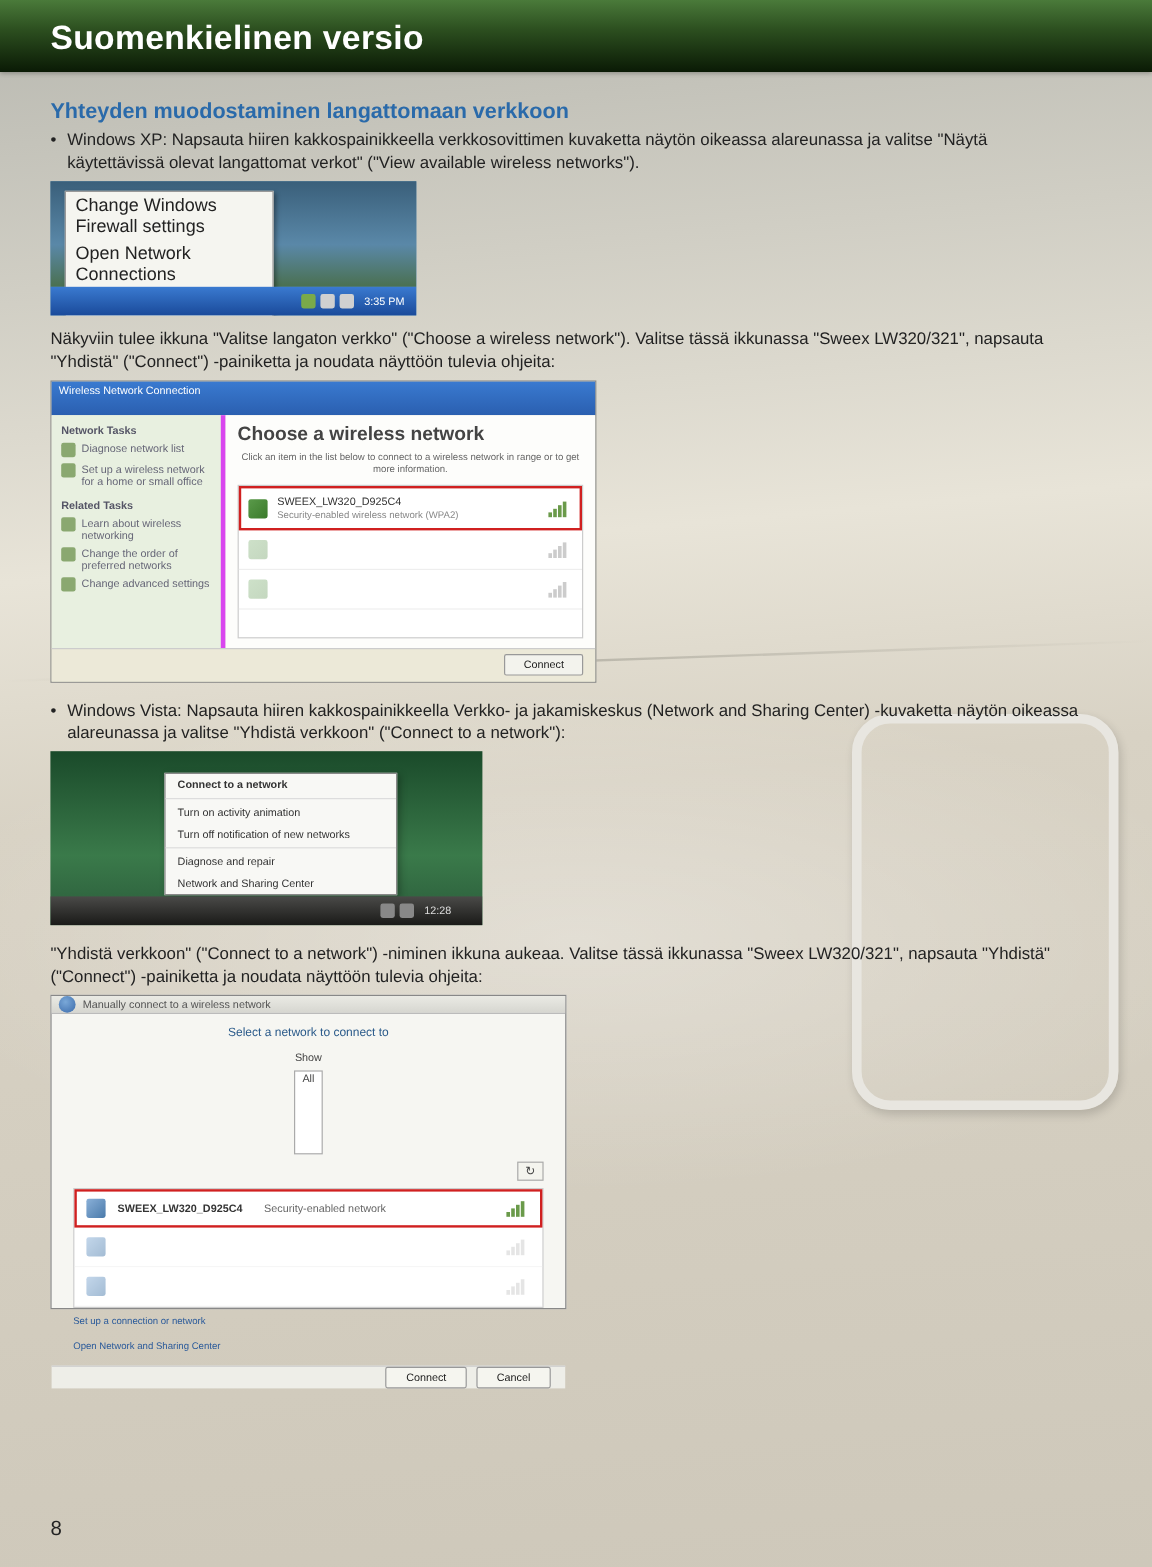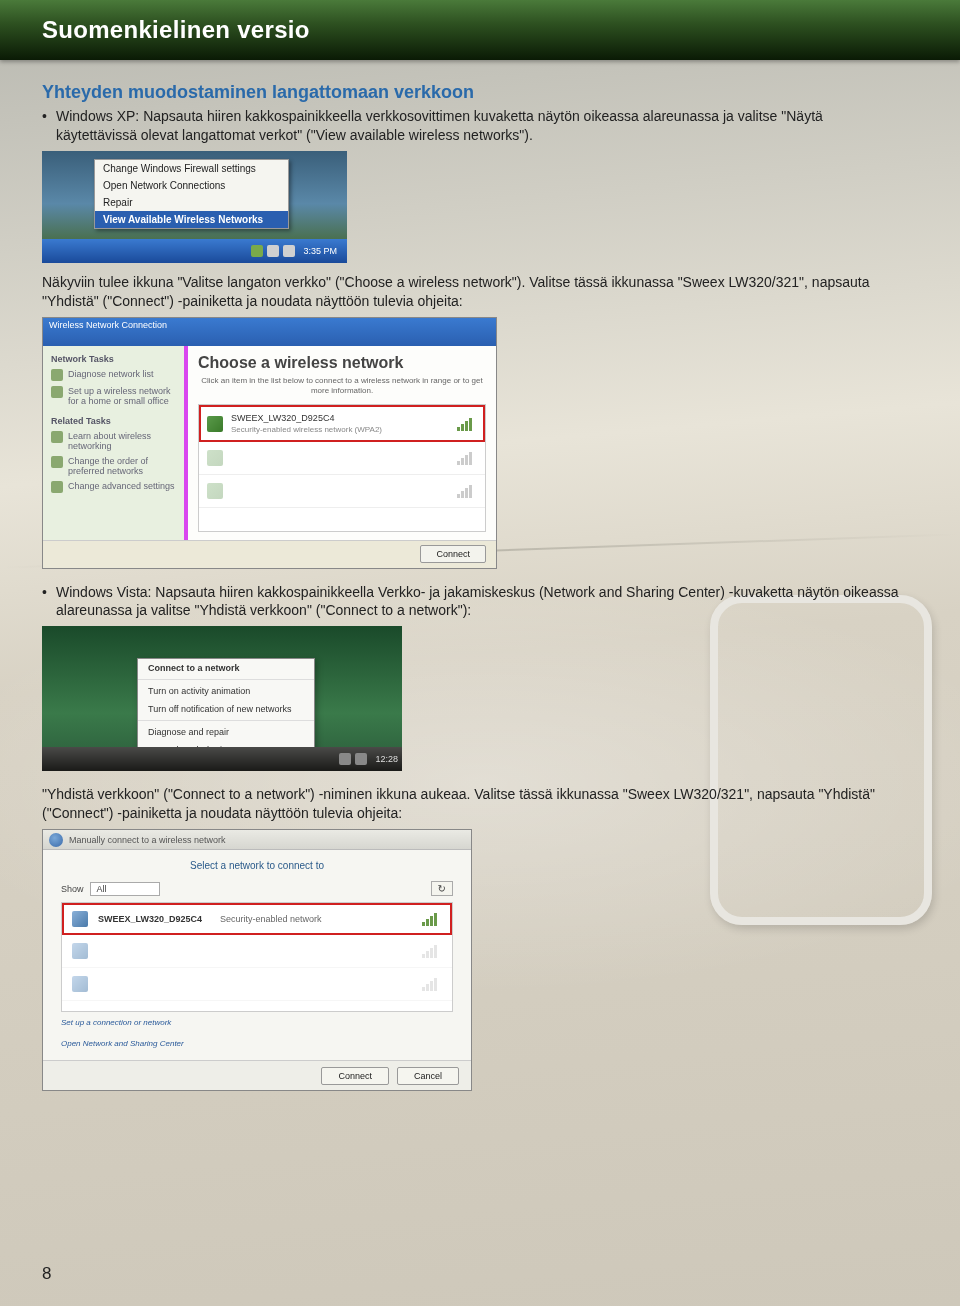--- a/index.html
+++ b/index.html
@@ -40,21 +40,21 @@
     position: absolute;
     top: 0;
     left: 0;
     right: 0;
     height: 60px;
     background: linear-gradient(to bottom, #4a7a3a 0%, #2d5020 40%, #0a1a05 100%);
     box-shadow: 0 2px 4px rgba(0,0,0,0.3);
   }
   .header-title {
     color: #fff;
-    font-size: 24px;
+    font-size: 28px;
     font-weight: bold;
     padding: 16px 0 0 42px;
     font-family: 'Trebuchet MS', Arial, sans-serif;
     letter-spacing: 0.3px;
   }
   .content {
     position: absolute;
     top: 82px;
     left: 42px;
     right: 60px;
@@ -100,27 +100,26 @@
     position: relative;
     overflow: hidden;
   }
   .shot1-sky {
     position: absolute; inset: 0 0 24px 0;
     background: linear-gradient(to bottom, #3a5f7a 0%, #5a88a8 60%, #4a7050 100%);
   }
   .shot1-menu {
     position: absolute;
     left: 12px; top: 8px;
-    width: 195px;
+    width: 174px;
     background: #f5f5f0;
     border: 1px solid #999;
     box-shadow: 2px 2px 4px rgba(0,0,0,0.4);
-    font-size: 10px;
+    font-size: 15px;
     color: #222;
-    margin-left: 40px;
   }
   .shot1-menu .mi { padding: 3px 8px; }
   .shot1-menu .mi.sel {
     background: #2a5fb0;
     color: #fff;
     font-weight: bold;
   }
   .shot1-taskbar {
     position: absolute;
     left: 0; right: 0; bottom: 0;
@@ -195,38 +194,38 @@
   .shot3 {
     width: 360px;
     height: 145px;
     margin: 6px 0 14px 0;
     position: relative;
     background: linear-gradient(to bottom, #1a4a2a 0%, #3a7a4a 60%, #2a5a3a 100%);
     overflow: hidden;
   }
   .shot3-menu {
     position: absolute;
-    top: 32px; left: 95px;
-    width: 178px;
+    top: 18px; left: 95px;
+    width: 194px;
     background: #f8f8f5;
     border: 1px solid #888;
     box-shadow: 2px 2px 6px rgba(0,0,0,0.3);
     font-size: 9px;
     color: #333;
   }
   .shot3-menu .mi { padding: 4px 10px; }
   .shot3-menu .mi.bold { font-weight: bold; }
   .shot3-menu hr { border: none; border-top: 1px solid #ddd; margin: 2px 0; }
   .shot3-taskbar {
     position: absolute;
     left: 0; right: 0; bottom: 0;
     height: 24px;
     background: linear-gradient(to bottom, #4a4a48, #1a1a18);
     display: flex; justify-content: flex-end; align-items: center;
-    padding-right: 0; gap: 4px;
+    padding-right: 22px; gap: 4px;
   }
   .shot3-tray { width: 12px; height: 12px; background: #888; border-radius: 2px; }
   .shot3-clock { color: #ddd; font-size: 9px; padding: 0 4px; }
 
   
   .shot4 {
     width: 430px;
     height: 262px;
     margin: 6px 0 14px 0;
     background: #f6f6f2;
@@ -241,31 +240,31 @@
     border-bottom: 1px solid #bbb;
     display: flex;
     align-items: center;
     padding: 0 6px;
     gap: 6px;
     color: #555;
   }
   .shot4-nav { width: 14px; height: 14px; border-radius: 50%; background: radial-gradient(circle at 40% 35%, #7aa8d8, #3a6aaa); }
   .shot4-body { flex: 1; padding: 10px 18px 6px; display: flex; flex-direction: column; }
   .shot4-h { font-size: 10px; color: #2a5a8a; margin-bottom: 10px; text-align: center; }
-  .shot4-filter { display: flex; align-items: center; gap: 6px; font-size: 9px; color: #444; margin-bottom: 6px; }
+  .shot4-filter { display: flex; align-items: center; gap: 6px; font-size: 9px; color: #444; margin-bottom: 6px; flex-direction: column; }
   .shot4-select { padding: 1px 6px; border: 1px solid #aaa; background: #fff; font-size: 9px; flex: 0 0 70px; }
   .shot4-refresh { margin-left: auto; padding: 1px 6px; border: 1px solid #aaa; background: #f4f4ee; font-size: 10px; }
   .shot4-list { flex: 1; border: 1px solid #ccc; background: #fff; }
   .shot4-row { padding: 8px 10px; display: flex; align-items: center; gap: 10px; border-bottom: 1px solid #eee; }
   .shot4-row.hl { border: 2px solid #d02020; padding: 6px 8px; }
   .shot4-neticon { width: 16px; height: 16px; background: linear-gradient(135deg,#8ab0d8,#4a7aaa); border-radius: 2px; flex-shrink: 0; }
   .shot4-name { font-weight: 600; color: #333; }
   .shot4-desc { color: #666; margin-left: 8px; }
   .shot4-row.dim { opacity: .5; }
-  .shot4-link { color: #2a5a9a; font-size: 8px; margin: 6px 0; font-style: italic; }
+  .shot4-link { color: #2a5a9a; font-size: 8px; margin: 6px 0; }
   .shot4-footer { height: 30px; border-top: 1px solid #ccc; display: flex; justify-content: flex-end; align-items: center; padding: 0 12px; gap: 8px; background: #eeeee8; }
   .shot4-btn { padding: 3px 16px; font-size: 9px; background: #f5f5ef; border: 1px solid #999; border-radius: 2px; }
 
   .page-number {
     position: absolute;
     bottom: 22px;
     left: 42px;
     font-size: 17px;
     color: #222;
     font-family: 'Trebuchet MS', Arial, sans-serif;

